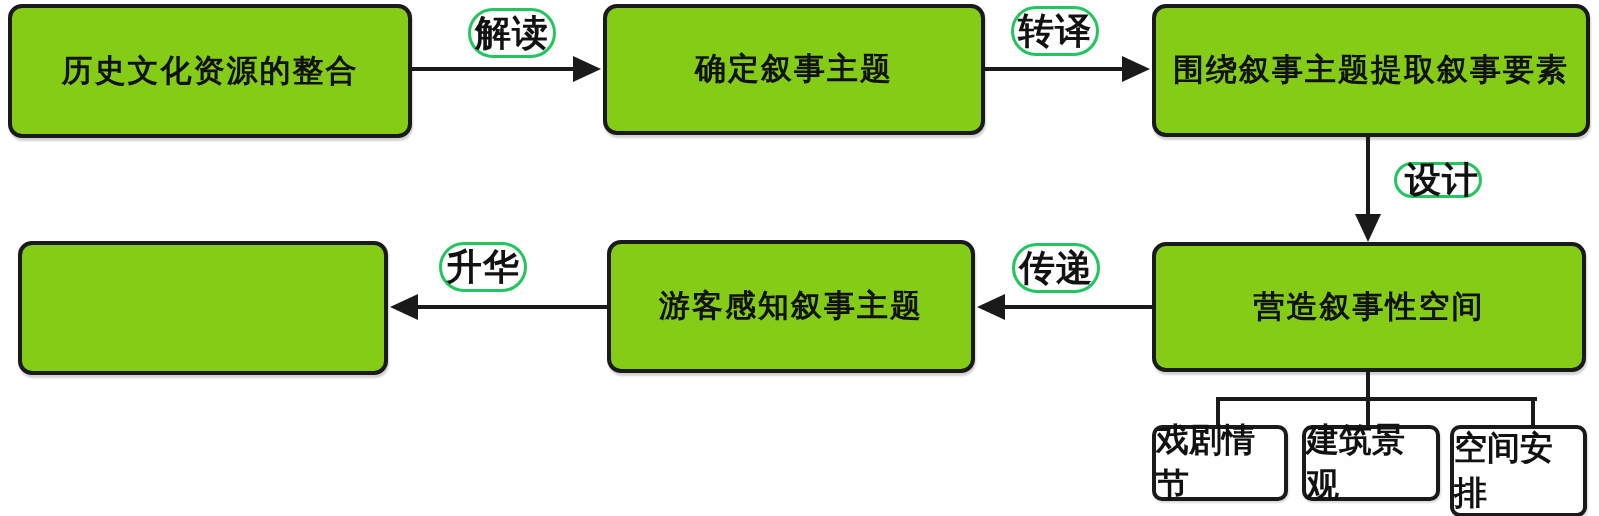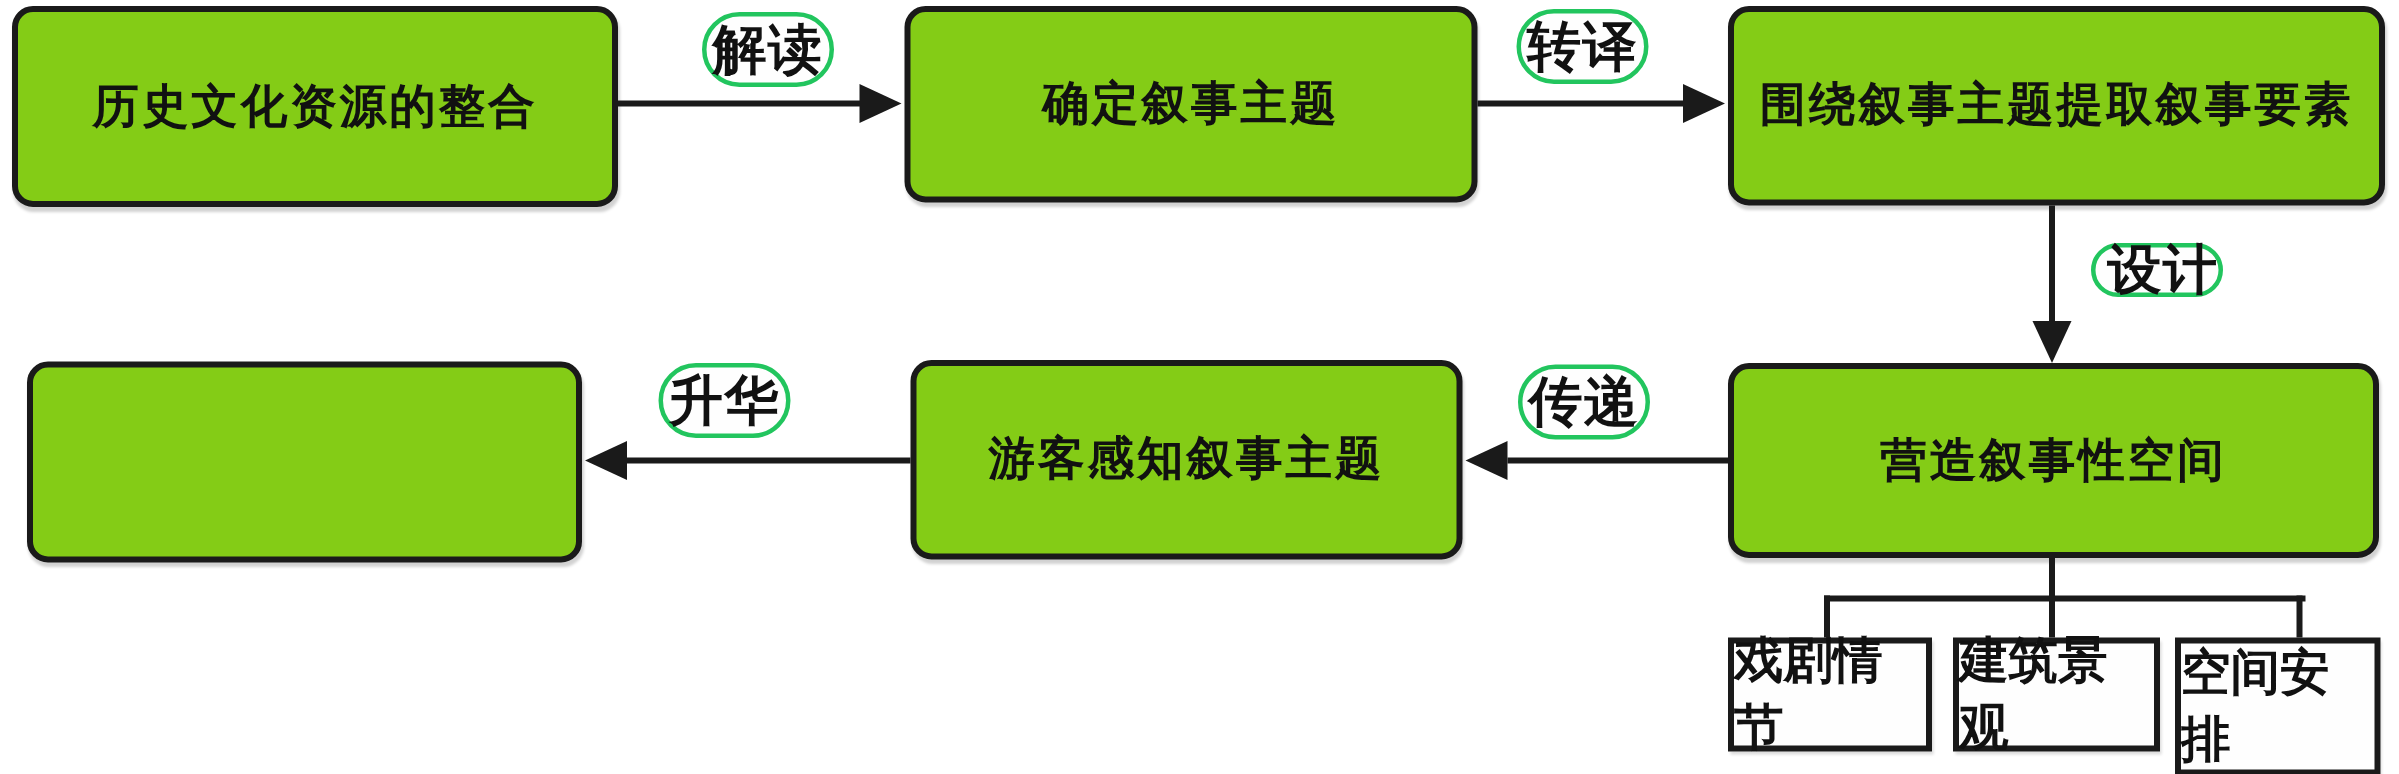--- a/index.html
+++ b/index.html
@@ -11,21 +11,21 @@
   .node {
     position:absolute; box-sizing:border-box; background:#84cc16;
     border:4px solid #1a1a1a; border-radius:14px;
     display:flex; flex-direction:column; align-items:center; justify-content:center;
     text-align:center; font-weight:bold;
     box-shadow:1px 3px 2px rgba(0,0,0,0.18);
   }
   .node .label { font-size:31px; letter-spacing:2px; line-height:1.5; }
   .subnode {
     position:absolute; box-sizing:border-box; background:#fefefe;
-    border:4px solid #1a1a1a; border-radius:0;
+    border:4px solid #1a1a1a; border-radius:10px;
     display:flex; align-items:center; justify-content:center;
     font-weight:bold; font-size:33px; letter-spacing:0;
     box-shadow:1px 2px 2px rgba(0,0,0,0.15);
   }
   .oval {
     position:absolute; box-sizing:border-box; background:#fefefe;
     border:3px solid #22c55e; border-radius:26px;
     display:flex; align-items:center; justify-content:center;
     font-weight:bold; font-size:36px; letter-spacing:1px;
   }

